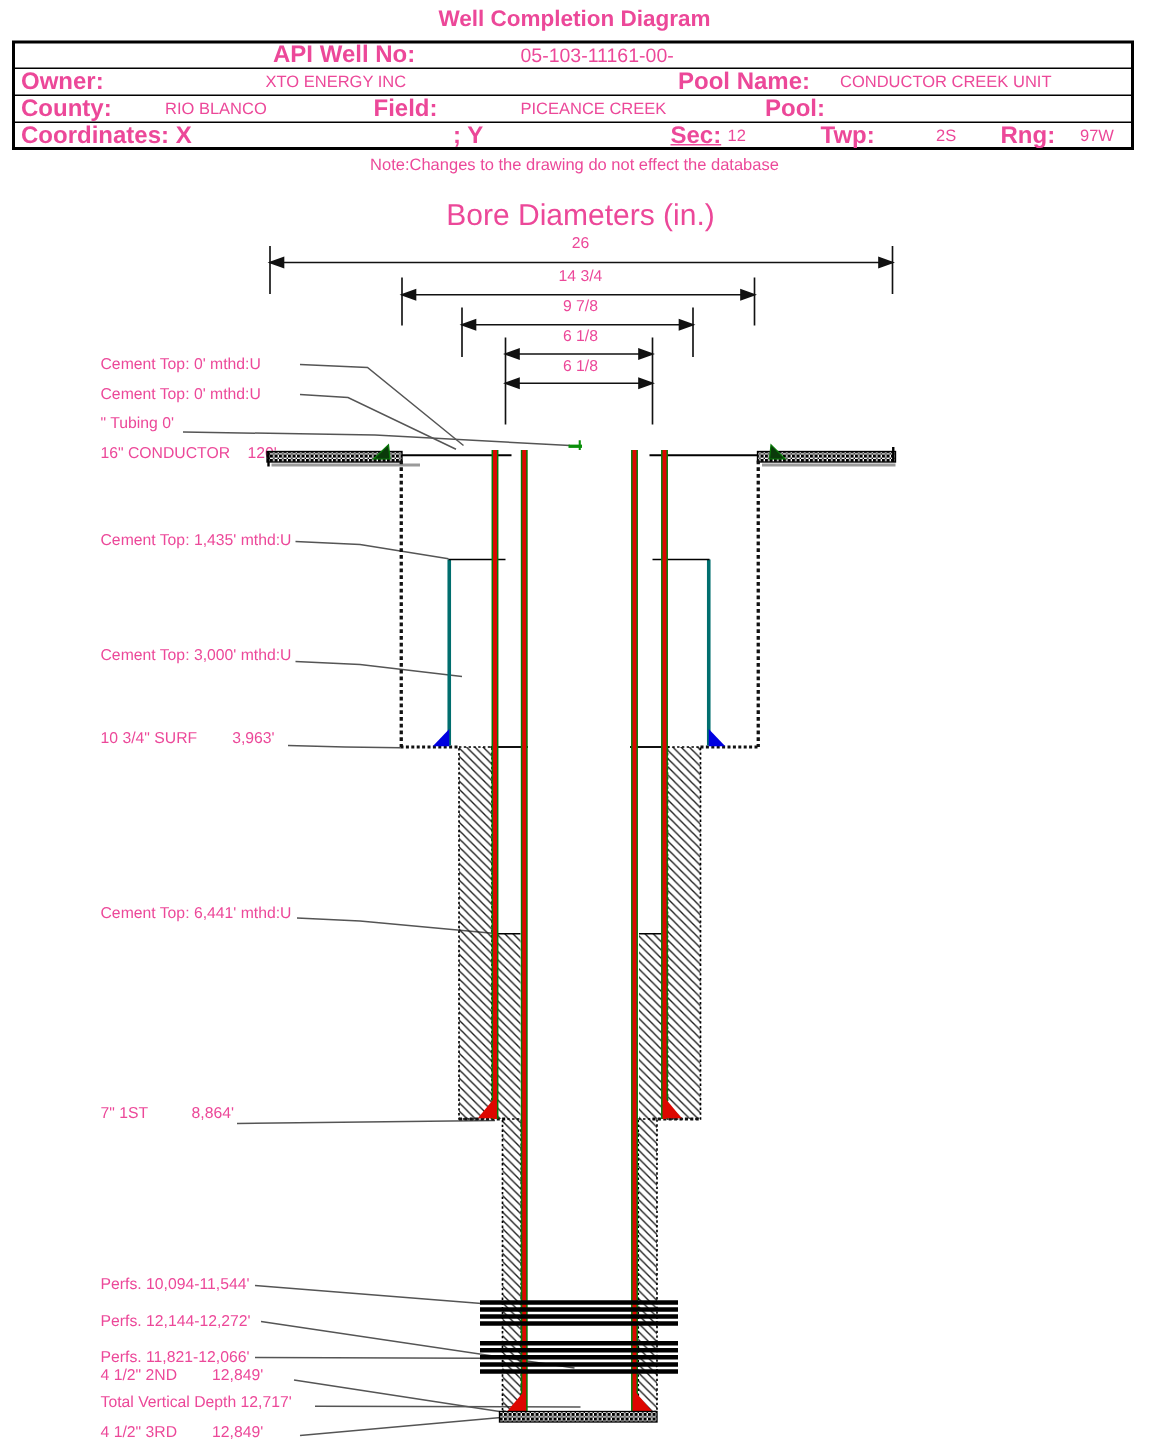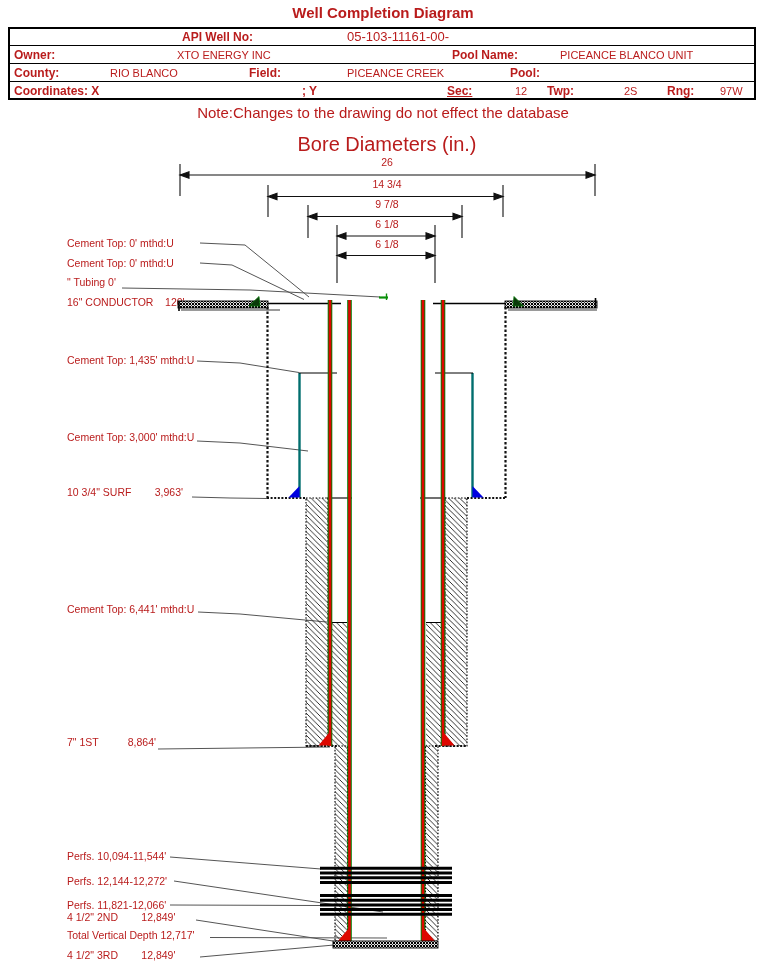--- a/index.html
+++ b/index.html
@@ -1,24 +1,24 @@
 <!DOCTYPE html>
 <html><head>
 <meta charset="utf-8">
 <style>
   html,body{margin:0;padding:0;background:#fff;}
   #stage{position:relative;width:766px;height:962px;background:#fff;overflow:hidden;
-         font-family:"Liberation Sans","DejaVu Sans",sans-serif;color:#b91c1c;}
+         font-family:"Liberation Sans","DejaVu Sans",sans-serif;color:#ec4899;}
   .abs{position:absolute;}
   .ttl{font-weight:bold;font-size:15px;white-space:pre;}
   .tbl{position:absolute;left:8px;top:27px;width:748px;height:73px;border:2px solid #000;box-sizing:border-box;}
   .sep{position:absolute;left:0;width:100%;height:0;border-top:1.6px solid #000;}
-  .cellB{position:absolute;font-weight:bold;font-size:12px;white-space:pre;line-height:18px;}
+  .cellB{position:absolute;font-weight:bold;font-size:16px;white-space:pre;line-height:18px;}
   .cellV{position:absolute;font-size:11px;white-space:pre;line-height:18px;}
-  .note{position:absolute;top:104px;left:0;width:766px;text-align:center;font-size:15px;}
+  .note{position:absolute;top:104px;left:0;width:766px;text-align:center;font-size:11px;}
   .boreTtl{position:absolute;top:133px;left:237px;width:300px;text-align:center;font-size:20px;}
   .dimLbl{position:absolute;width:80px;left:347px;text-align:center;font-size:10.5px;white-space:pre;}
   .ann{position:absolute;left:67px;font-size:10.5px;white-space:pre;line-height:11px;}
   svg{position:absolute;left:0;top:0;}
 </style>
 </head>
 <body>
 
 <div id="stage">
 
@@ -28,33 +28,33 @@
     <div class="sep" style="top:16.4px;"></div>
     <div class="sep" style="top:34.4px;"></div>
     <div class="sep" style="top:52.4px;"></div>
 
     <div class="cellB" style="top:-1px;left:172px;">API Well No:</div>
     <div class="cellV" style="top:-1px;left:337px;font-size:13px;">05-103-11161-00-</div>
 
     <div class="cellB" style="top:17px;left:4px;">Owner:</div>
     <div class="cellV" style="top:17px;left:167px;">XTO ENERGY INC</div>
     <div class="cellB" style="top:17px;left:442px;">Pool Name:</div>
-    <div class="cellV" style="top:17px;left:550px;">PICEANCE BLANCO UNIT</div>
+    <div class="cellV" style="top:17px;left:550px;">CONDUCTOR CREEK UNIT</div>
 
     <div class="cellB" style="top:35px;left:4px;">County:</div>
     <div class="cellV" style="top:35px;left:100px;">RIO BLANCO</div>
     <div class="cellB" style="top:35px;left:239px;">Field:</div>
     <div class="cellV" style="top:35px;left:337px;">PICEANCE CREEK</div>
     <div class="cellB" style="top:35px;left:500px;">Pool:</div>
     <div class="cellV" style="top:35px;left:560px;"></div>
 
     <div class="cellB" style="top:53px;left:4px;">Coordinates: X</div>
     <div class="cellB" style="top:53px;left:292px;">; Y</div>
     <div class="cellB" style="top:53px;left:437px;text-decoration:underline;">Sec:</div>
-    <div class="cellV" style="top:53px;left:505px;text-align:center;">12</div>
+    <div class="cellV" style="top:53px;left:475px;text-align:center;">12</div>
     <div class="cellB" style="top:53px;left:537px;">Twp:</div>
     <div class="cellV" style="top:53px;left:614px;">2S</div>
     <div class="cellB" style="top:53px;left:657px;">Rng:</div>
     <div class="cellV" style="top:53px;left:710px;">97W</div>
   </div>
 
   <div class="note">Note:Changes to the drawing do not effect the database</div>
 
   <div class="boreTtl">Bore Diameters (in.)</div>
   <div class="dimLbl" style="top:156px;">26</div>

